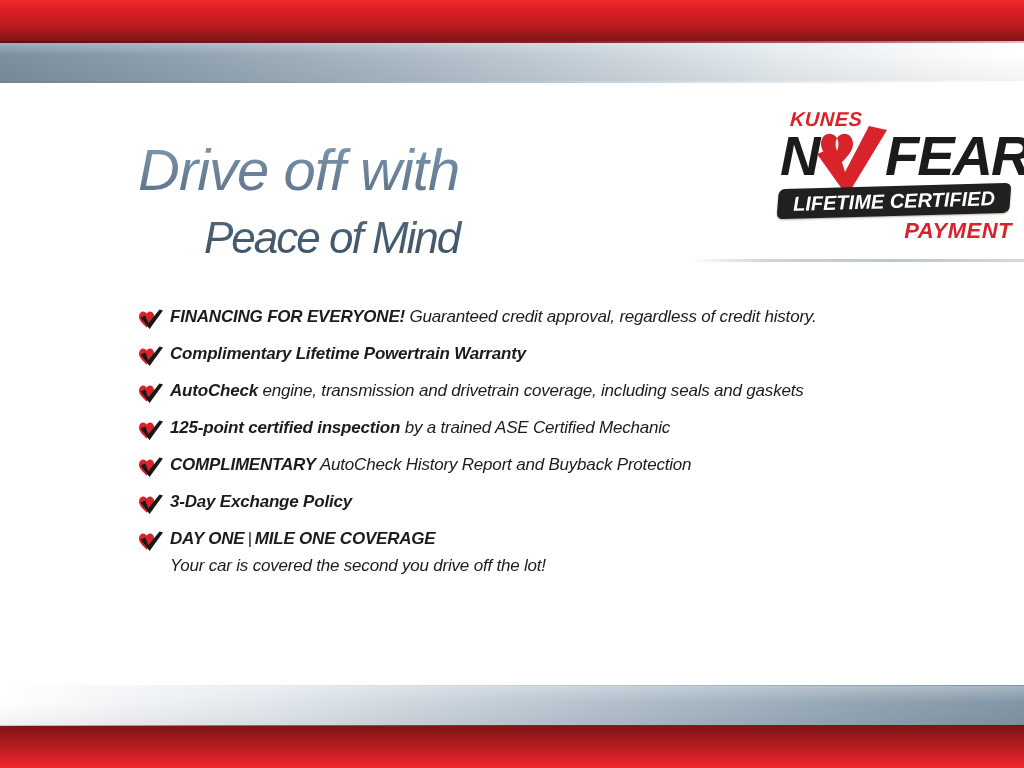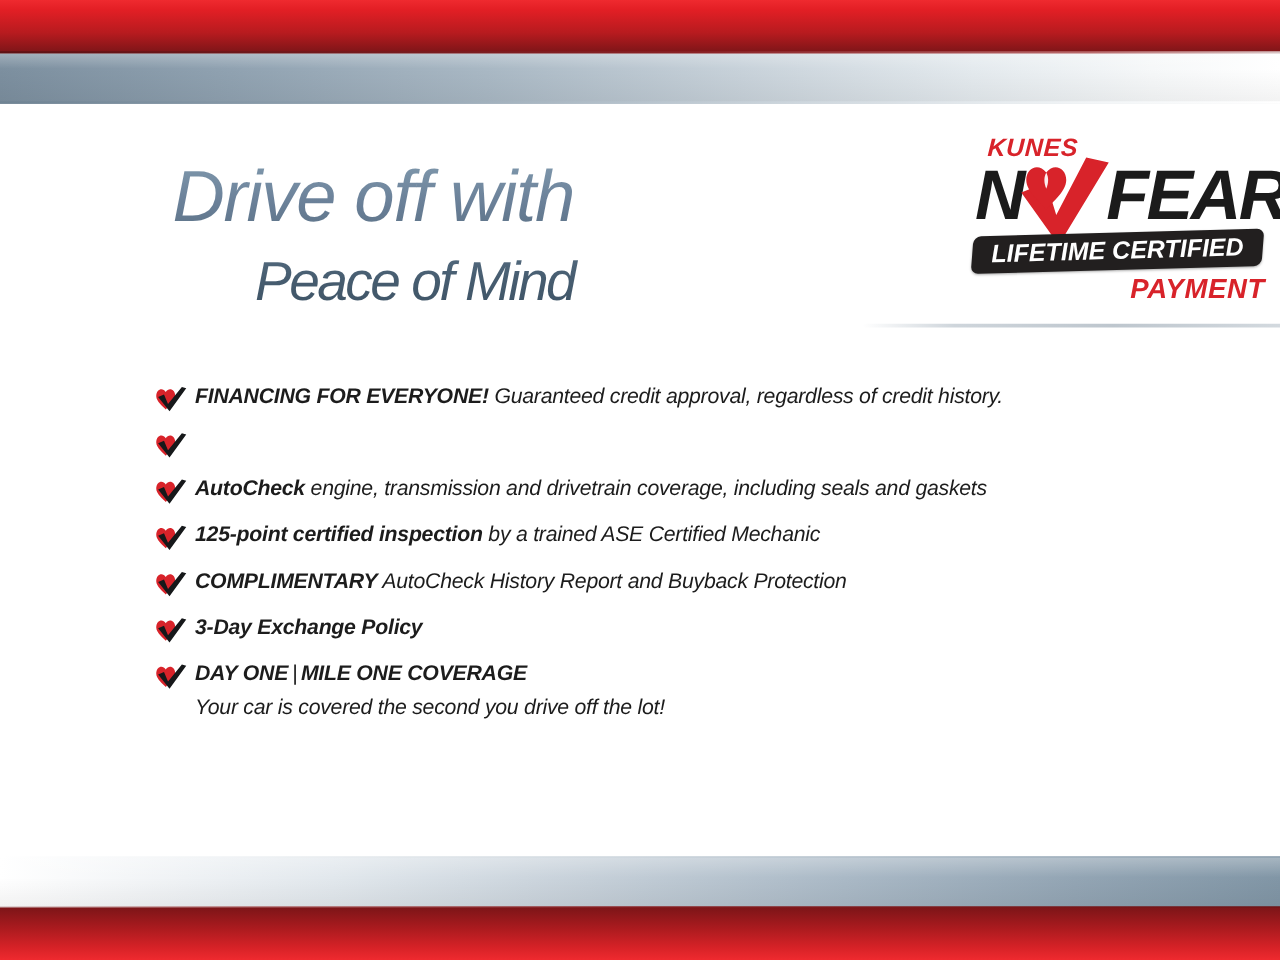--- a/index.html
+++ b/index.html
@@ -92,21 +92,21 @@
     bottom: 41px; left: 0;
     width: 1024px;
     height: 2px;
     background: linear-gradient(90deg, #d8c6c6 0%, #b06a6c 20%, #8a2226 50%, #6d1316 100%);
   }
 
   
   .headline {
     position: absolute;
     left: 138px;
-    top: 128px;
+    top: 140px;
     width: 600px;
   }
   .headline-line1 {
     font-family: "Liberation Sans", sans-serif;
     font-style: italic;
     font-weight: 400;
     font-size: 58px;
     line-height: 60px;
     letter-spacing: -1px;
     color: #6d8399;
@@ -238,21 +238,21 @@
     font-weight: 700;
     font-style: italic;
     font-size: 22px;
     letter-spacing: 0.5px;
     color: #d8232a;
   }
 
   
   .bullets {
     position: absolute;
-    left: 124px;
+    left: 138px;
     top: 306px;
     width: 800px;
   }
   .bullet-row {
     display: flex;
     align-items: flex-start;
     margin-bottom: 13px;
     min-height: 22px;
   }
   .bullet-icon {
@@ -348,20 +348,21 @@
         <path d="M2.5 9.5 L7.2 7.6 L10.4 15.2 L21.5 1.5 L25 2.6 L11.6 21 Z" fill="#16181a"></path>
       </svg>
       <div class="bullet-text"><span class="b">FINANCING FOR EVERYONE!</span><span class="n"> Guaranteed credit approval, regardless of credit history.</span></div>
     </div>
 
     <div class="bullet-row">
       <svg class="bullet-icon" viewBox="0 0 26 22">
         <path d="M1 9 C1 3.5, 6 1.5, 8.6 5.6 C11.2 1.5, 16.2 3.5, 16.2 9 C16.2 13, 10.6 17.4, 8.6 19.6 C6.6 17.4, 1 13, 1 9 Z" fill="#d8232a"></path>
         <path d="M2.5 9.5 L7.2 7.6 L10.4 15.2 L21.5 1.5 L25 2.6 L11.6 21 Z" fill="#16181a"></path>
       </svg>
+      <div class="bullet-text"><span class="b">Complimentary Lifetime Powertrain Warranty</span><span class="n"></span></div>
     </div>
 
     <div class="bullet-row">
       <svg class="bullet-icon" viewBox="0 0 26 22">
         <path d="M1 9 C1 3.5, 6 1.5, 8.6 5.6 C11.2 1.5, 16.2 3.5, 16.2 9 C16.2 13, 10.6 17.4, 8.6 19.6 C6.6 17.4, 1 13, 1 9 Z" fill="#d8232a"></path>
         <path d="M2.5 9.5 L7.2 7.6 L10.4 15.2 L21.5 1.5 L25 2.6 L11.6 21 Z" fill="#16181a"></path>
       </svg>
       <div class="bullet-text"><span class="b">AutoCheck</span><span class="n"> engine, transmission and drivetrain coverage, including seals and gaskets</span></div>
     </div>
 

